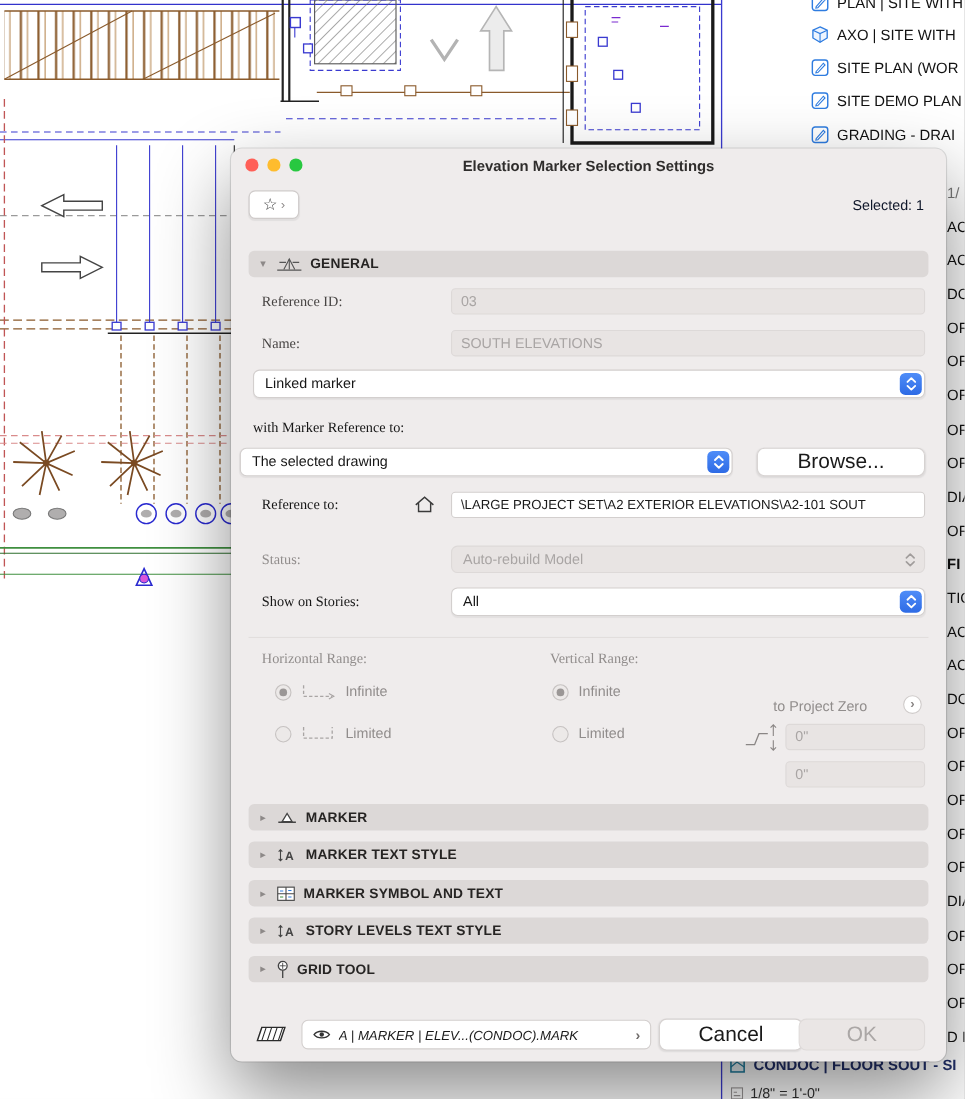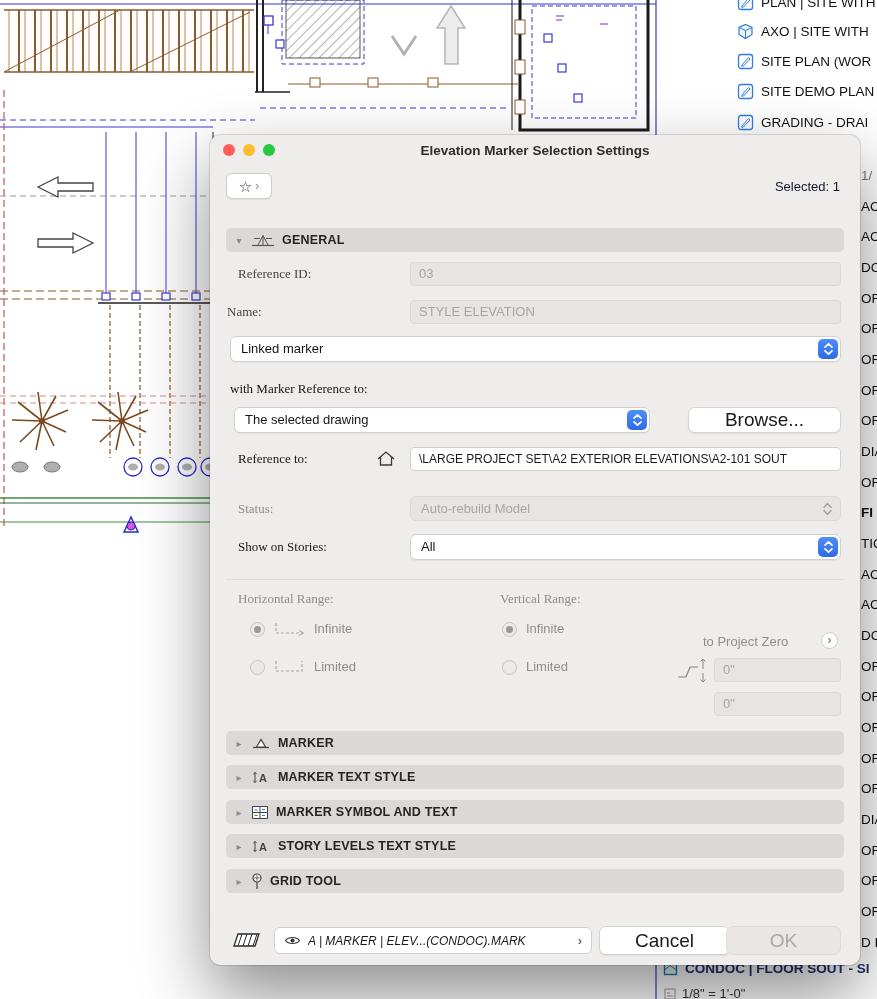--- a/index.html
+++ b/index.html
@@ -326,35 +326,35 @@
             <path d="M12 2.5 V12" stroke="#555"></path>
             <path d="M3 5.5 H9 M15 5.5 H21" stroke="#555"></path>
           </svg>
       </span>
       <span class="slabel">GENERAL</span>
     </div>
 
     <div class="lbl" style="left:28px;top:127px">Reference ID:</div>
     <div class="field disabled" style="left:200px;top:127px;width:431px">03</div>
 
-    <div class="lbl" style="left:17px;top:165px">Name:</div>
-    <div class="field disabled" style="left:200px;top:165px;width:431px">STYLE ELEVATION</div>
+    <div class="lbl" style="left:28px;top:165px">Name:</div>
+    <div class="field disabled" style="left:200px;top:165px;width:431px">SOUTH ELEVATIONS</div>
 
     <div class="popup" style="left:20px;top:201px;width:611px">
       <span class="popup-text">Linked marker</span>
       <span class="stepper">
         <svg width="11" height="14" viewBox="0 0 11 14">
             <path d="M2 5.2 5.5 1.8 9 5.2 M2 8.8 5.5 12.2 9 8.8" fill="none" stroke="#fff" stroke-width="1.7" stroke-linecap="round" stroke-linejoin="round"></path>
           </svg>
       </span>
     </div>
 
     <div class="lbl dark" style="left:20px;top:242px">with Marker Reference to:</div>
 
-    <div class="popup" style="left:24px;top:272px;width:416px">
+    <div class="popup" style="left:8px;top:272px;width:448px">
       <span class="popup-text">The selected drawing</span>
       <span class="stepper">
         <svg width="11" height="14" viewBox="0 0 11 14">
             <path d="M2 5.2 5.5 1.8 9 5.2 M2 8.8 5.5 12.2 9 8.8" fill="none" stroke="#fff" stroke-width="1.7" stroke-linecap="round" stroke-linejoin="round"></path>
           </svg>
       </span>
     </div>
     <div class="btn" style="left:478px;top:272px;width:153px;height:26px">Browse...</div>
 
     <div class="lbl dark" style="left:28px;top:312px">Reference to:</div>

